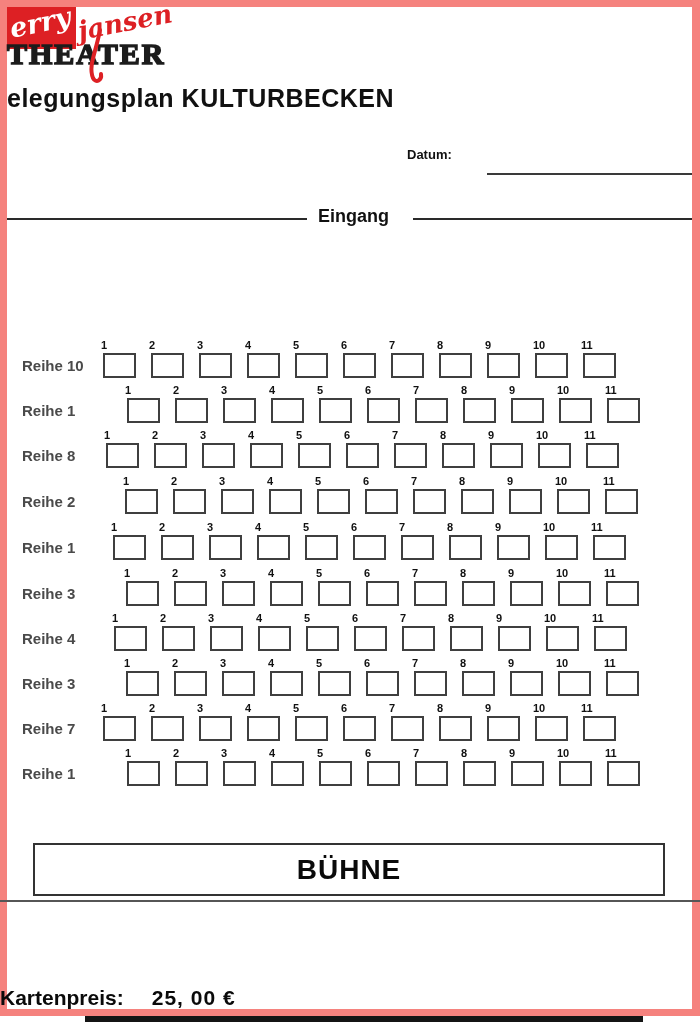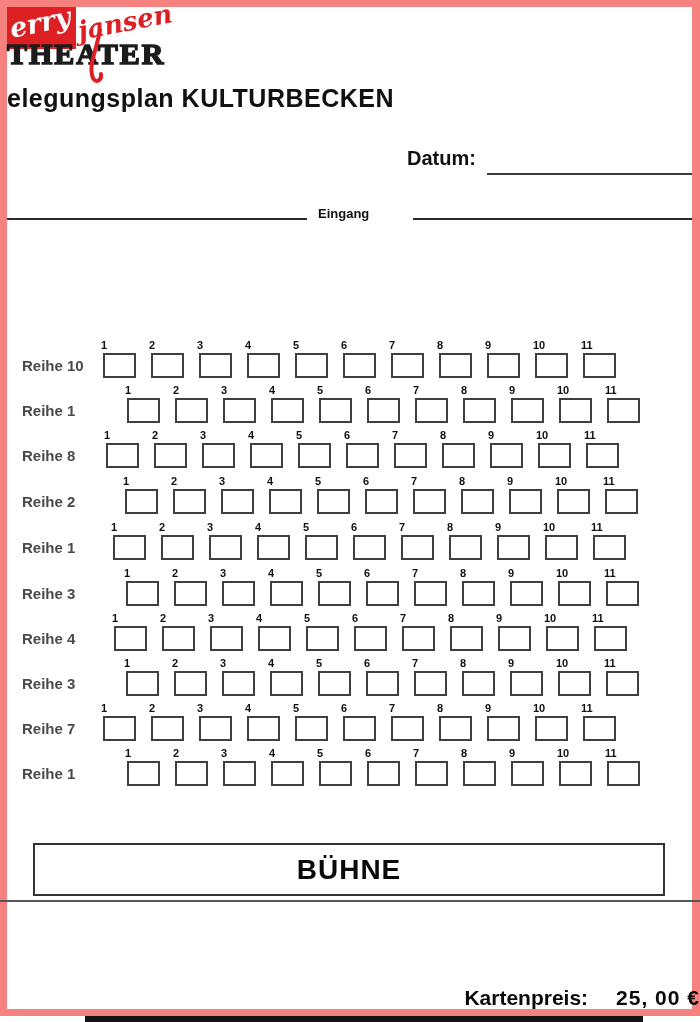--- a/index.html
+++ b/index.html
@@ -25,34 +25,34 @@
   
   #page-title {
     position: absolute; left: 7px; top: 84px;
     font-size: 25px; font-weight: bold; color: #111;
     letter-spacing: 0.5px; white-space: nowrap;
   }
 
   
   #date-label {
     position: absolute; left: 407px; top: 147px;
-    font-size: 20px; font-weight: bold; color: #111;
+    font-size: 13px; font-weight: bold; color: #111;
   }
   #date-line {
     position: absolute; left: 487px; top: 173px;
     width: 205px; height: 2px; background: #3a3a3a;
   }
 
   
   .divider-line { position: absolute; top: 218px; height: 2px; background: #2a2a2a; }
   #entrance-line-left  { left: 7px;  width: 300px; }
   #entrance-line-right { left: 413px; width: 279px; }
   #entrance-label {
     position: absolute; left: 318px; top: 206px;
-    font-size: 13px; font-weight: bold; color: #111;
+    font-size: 18px; font-weight: bold; color: #111;
   }
 
   
   #seat-map { position: absolute; left: 0; top: 0; width: 700px; height: 810px; }
   .row-label {
     position: absolute; left: 22px;
     font-size: 15px; font-weight: bold; color: #4a4a4a;
     white-space: nowrap;
   }
   .seat-box {
@@ -73,21 +73,21 @@
   #stage-label {
     font-size: 28px; font-weight: bold; color: #0a0a0a; letter-spacing: 1px;
   }
   #stage-underline {
     position: absolute; left: 0; top: 900px; width: 700px; height: 2px; background: #565656;
   }
 
   
   #footer-line {
     position: absolute; left: 0; top: 986px; width: 700px;
-    text-align: right; font-size: 21px; font-weight: bold; color: #0a0a0a;
+    text-align: left; font-size: 21px; font-weight: bold; color: #0a0a0a;
     white-space: nowrap;
   }
   #price-value { margin-left: 28px; letter-spacing: 1px; }
 </style>
 </head>
 <body>
 
 <div id="border-top" class="border-piece"></div>
 <div id="border-left" class="border-piece"></div>
 <div id="border-right" class="border-piece"></div>

